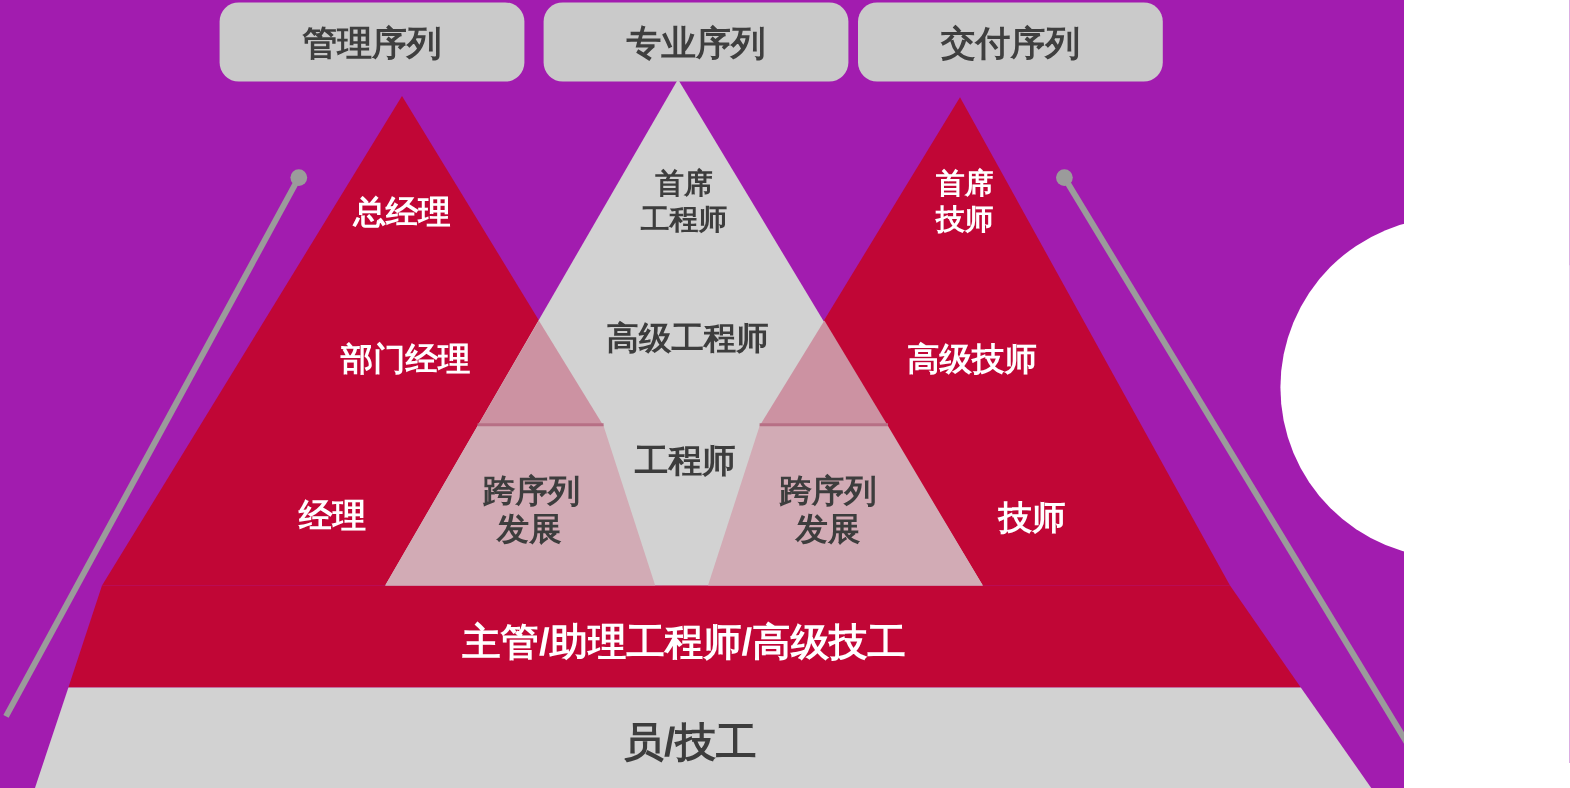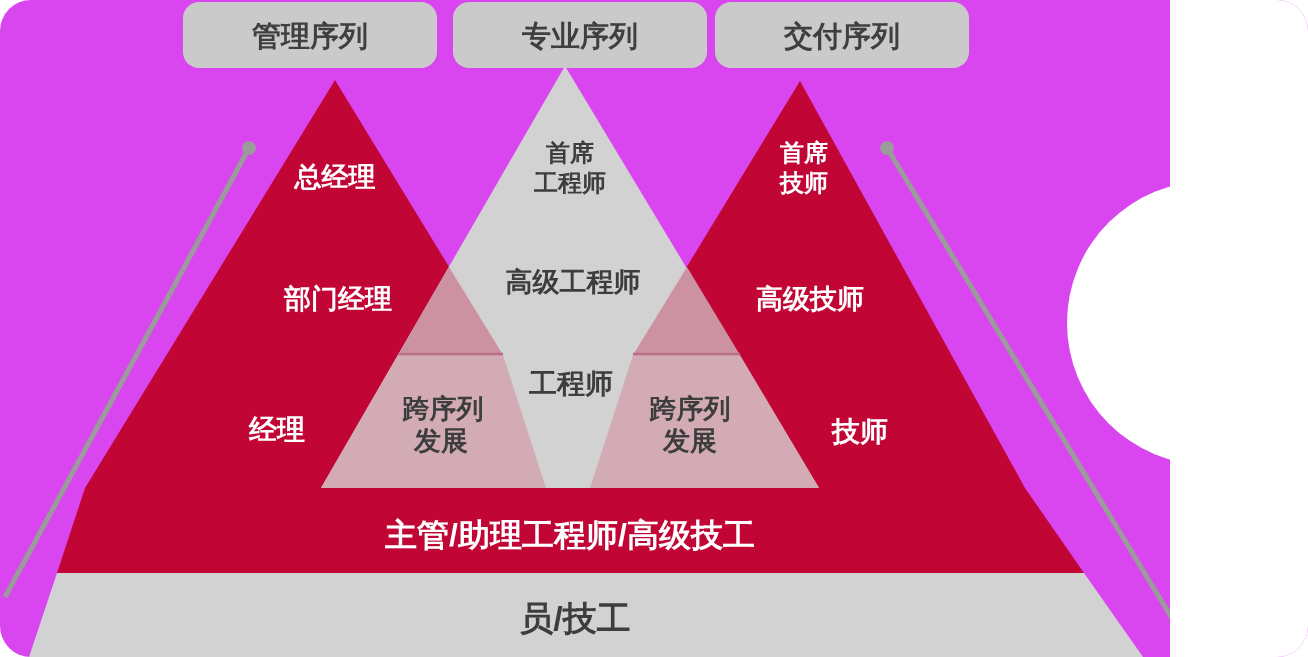--- a/index.html
+++ b/index.html
@@ -1,17 +1,17 @@
 <!DOCTYPE html>
 <html><head>
 <meta charset="utf-8">
 <style>
   html,body{margin:0;padding:0;background:#ffffff;}
-  .stage{position:relative;width:1308px;height:657px;background:#d946ef;overflow:hidden;
-         font-family:"Liberation Sans","DejaVu Sans",sans-serif;border-radius:31px;}
+  .stage{position:relative;width:1308px;height:657px;background:#a21caf;overflow:hidden;
+         font-family:"Liberation Sans","DejaVu Sans",sans-serif;}
   svg{position:absolute;left:0;top:0;}
   text{font-family:"Liberation Sans","DejaVu Sans",sans-serif;font-weight:bold;}
   .pill-label{font-size:29px;fill:#3f3f3f;text-anchor:middle;}
   .dark-label{fill:#3d3d3d;text-anchor:middle;}
   .white-label{fill:#ffffff;text-anchor:middle;}
   .t24{font-size:24px;}
   .t27{font-size:27px;}
   .t28{font-size:28px;}
   .t32{font-size:32px;}
   .t34{font-size:34px;}

